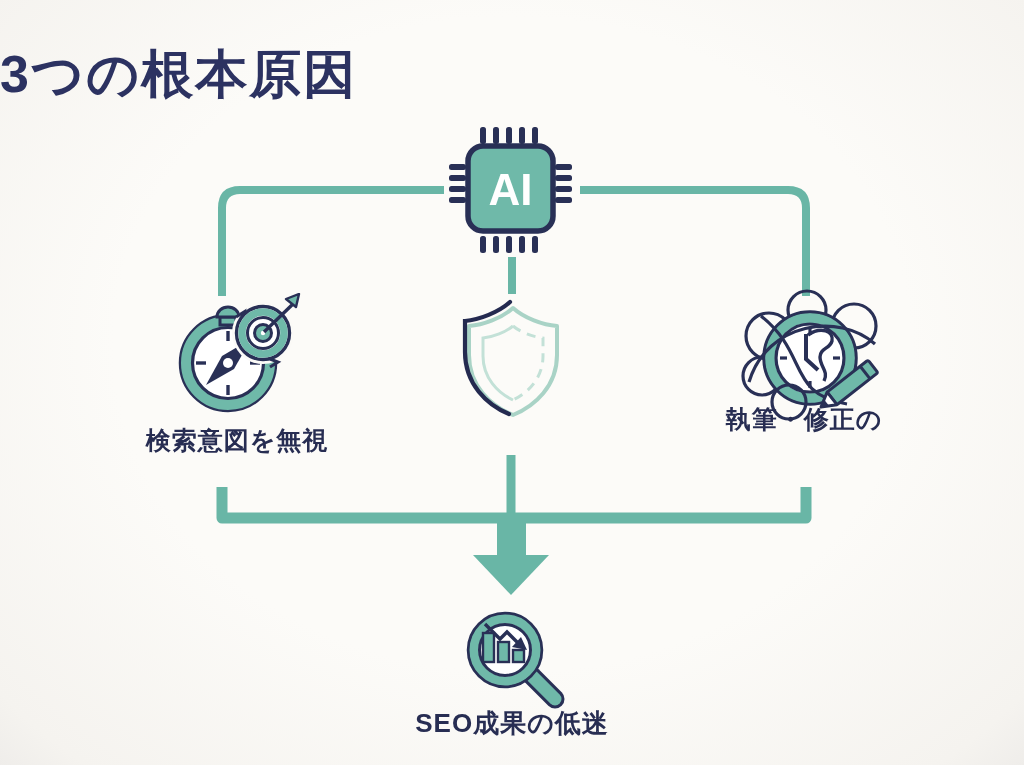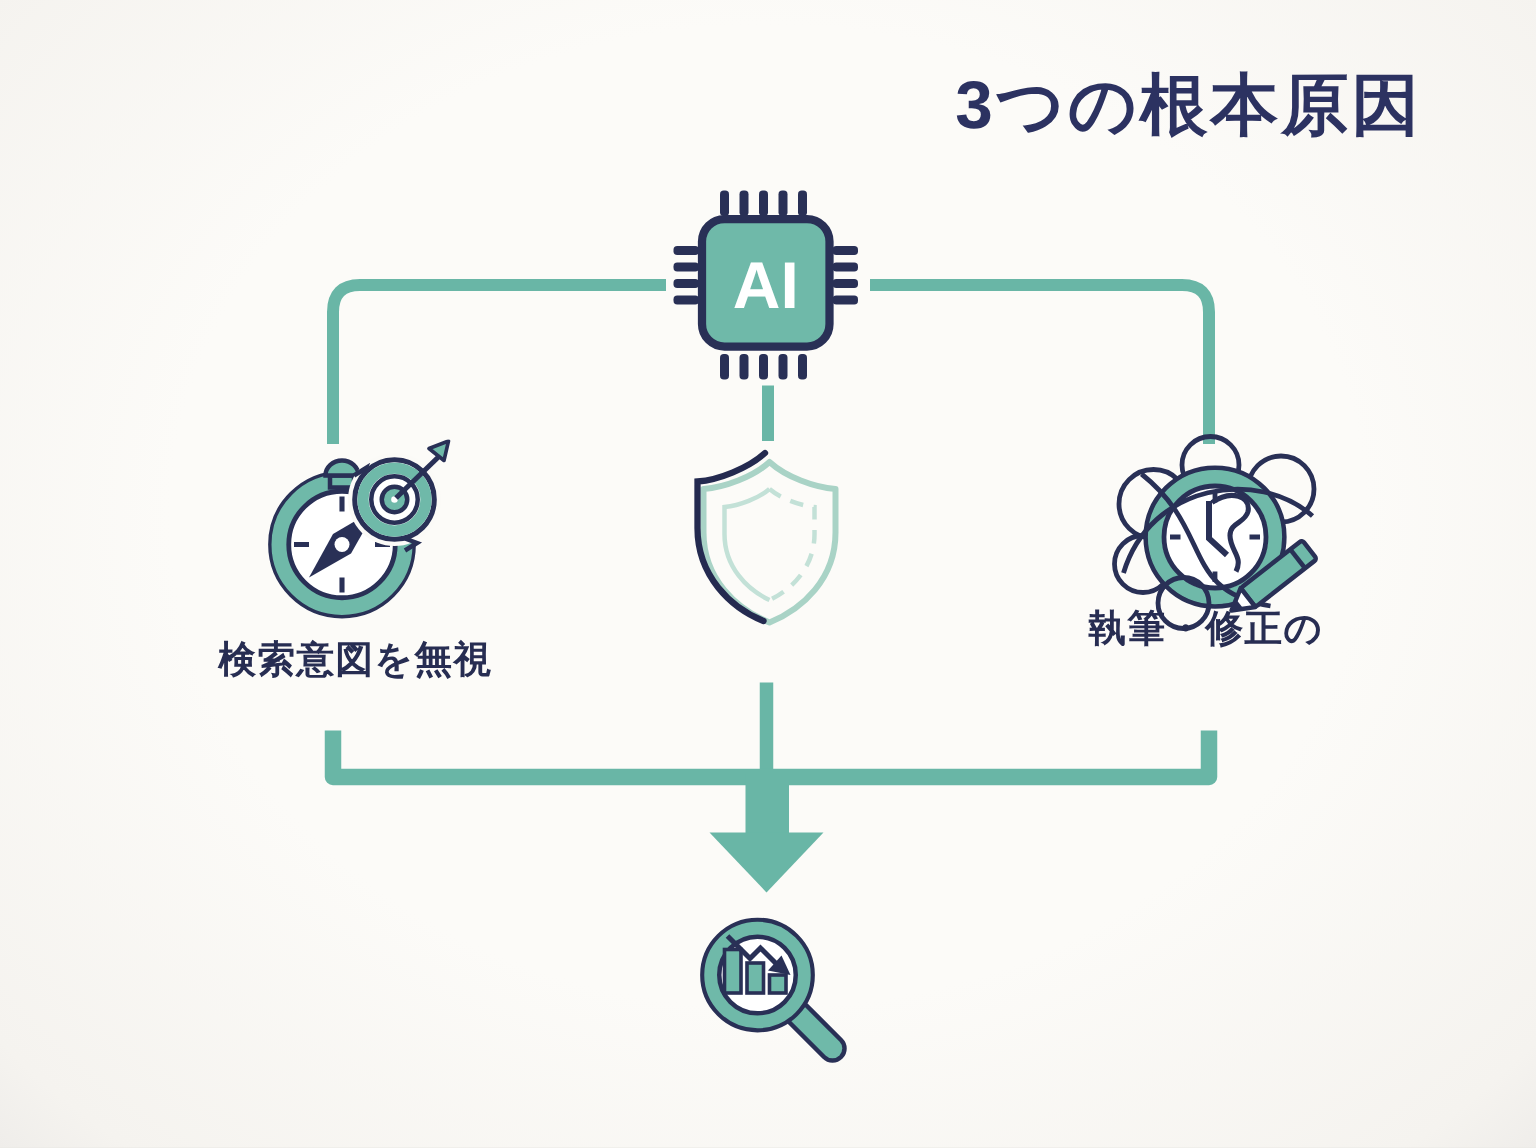--- a/index.html
+++ b/index.html
@@ -11,22 +11,22 @@
     position:relative;
     width:1024px;height:765px;
     margin:0 auto;
     background:radial-gradient(ellipse at 50% 45%, #fcfbf8 55%, #f5f3ef 92%, #efedea 100%);
     overflow:hidden;
   }
   .title{
     position:absolute;
     left:0;top:40px;width:948px;
     margin:0;
-    text-align:right;
-    font-size:45px;
+    text-align:left;
+    font-size:52px;
     font-weight:800;
     letter-spacing:2px;
     color:#2c3261;
   }
   .connectors{
     position:absolute;left:0;top:0;width:1024px;height:765px;
   }
   .icon-svg{position:absolute;}
   .chip-svg{left:424px;top:116px;}
   .compass-svg{left:166px;top:293px;}
@@ -226,14 +226,17 @@
     </g>
   </svg>
 
   <div class="cause-label cause-label-0">
     <span class="label-line">検索意図を無視</span>
   </div>
   <div class="cause-label cause-label-2">
     <span class="label-line">執筆・修正の</span>
   </div>
 
+  <div class="result-label">
+    <span class="label-line">SEO成果の低迷</span>
+  </div>
 
 </div>
 
 </body></html>

